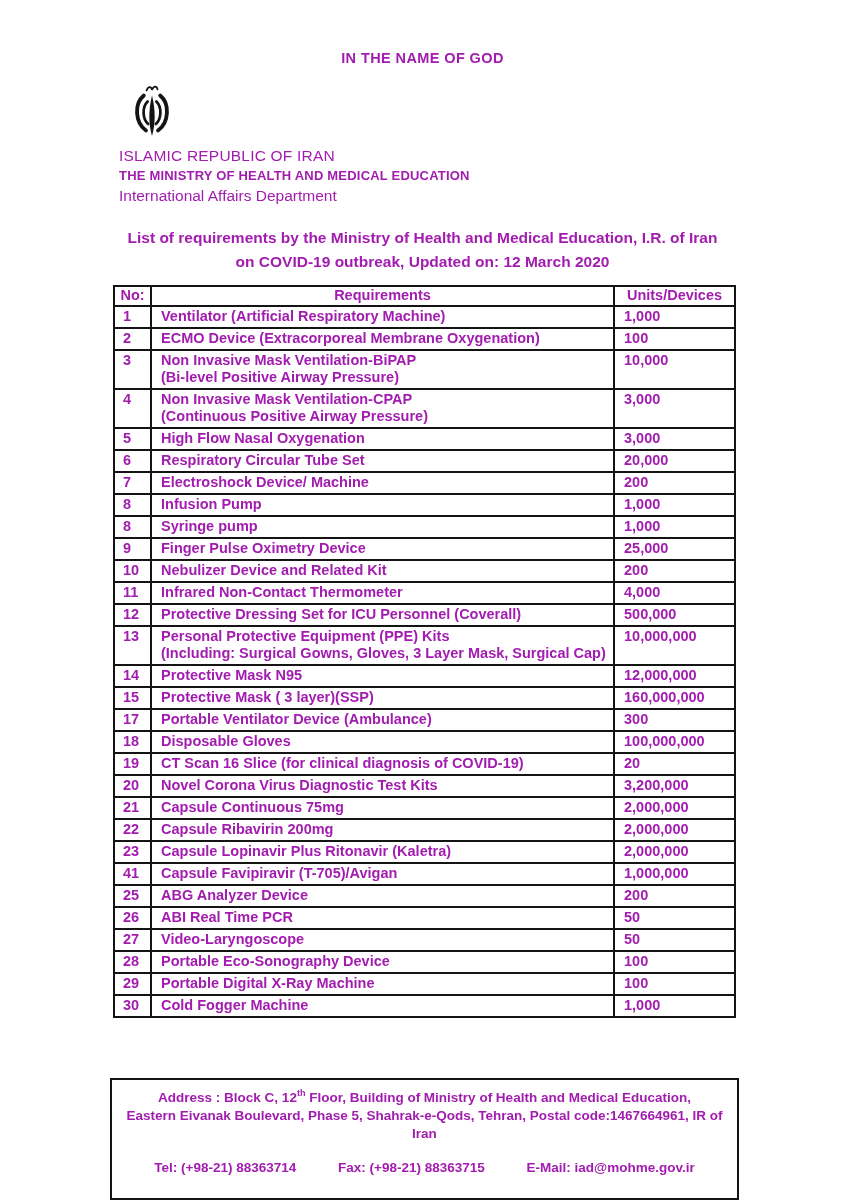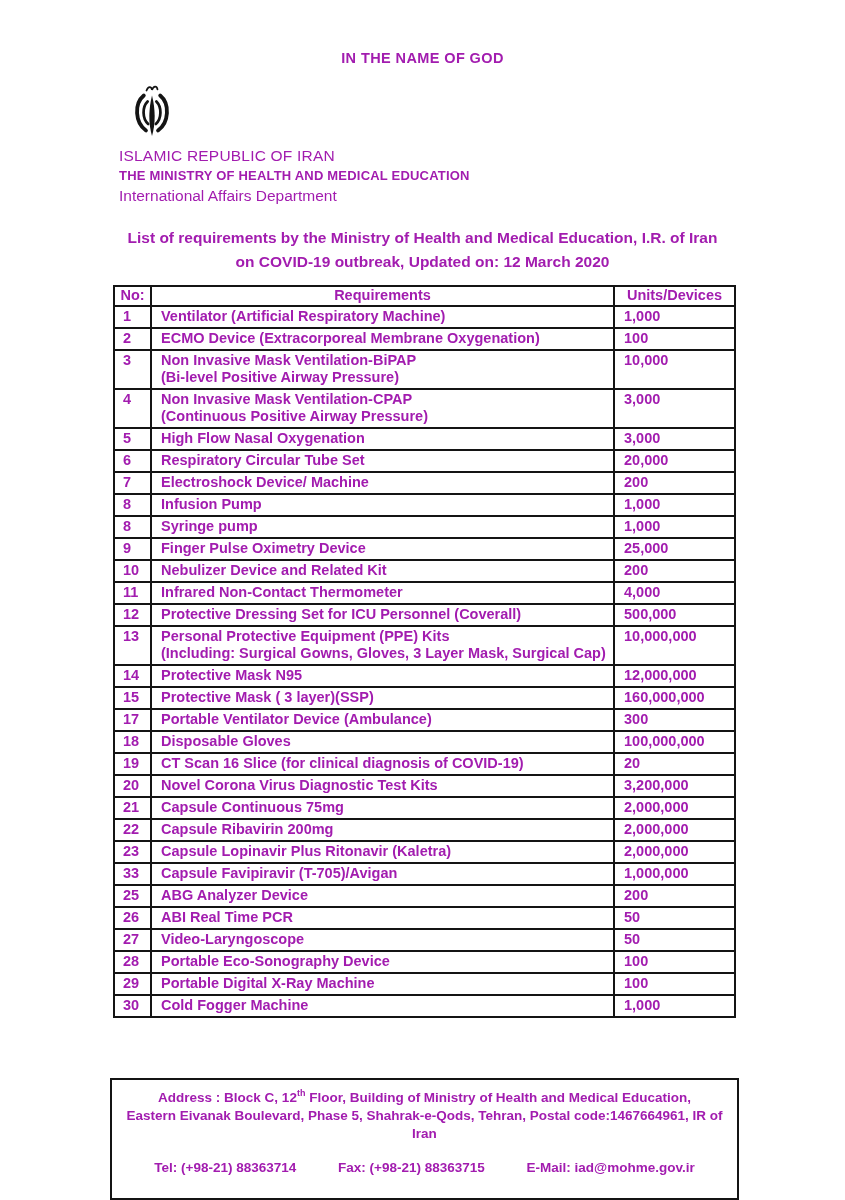--- a/index.html
+++ b/index.html
@@ -288,21 +288,21 @@
           <td>2,000,000</td>
         </tr>
         <tr>
           <td class="cell-no">23</td>
           <td>
             <div>Capsule Lopinavir Plus Ritonavir (Kaletra)</div>
           </td>
           <td>2,000,000</td>
         </tr>
         <tr>
-          <td class="cell-no">33</td>
+          <td class="cell-no">41</td>
           <td>
             <div>Capsule Favipiravir (T-705)/Avigan</div>
           </td>
           <td>1,000,000</td>
         </tr>
         <tr>
           <td class="cell-no">25</td>
           <td>
             <div>ABG Analyzer Device</div>
           </td>

